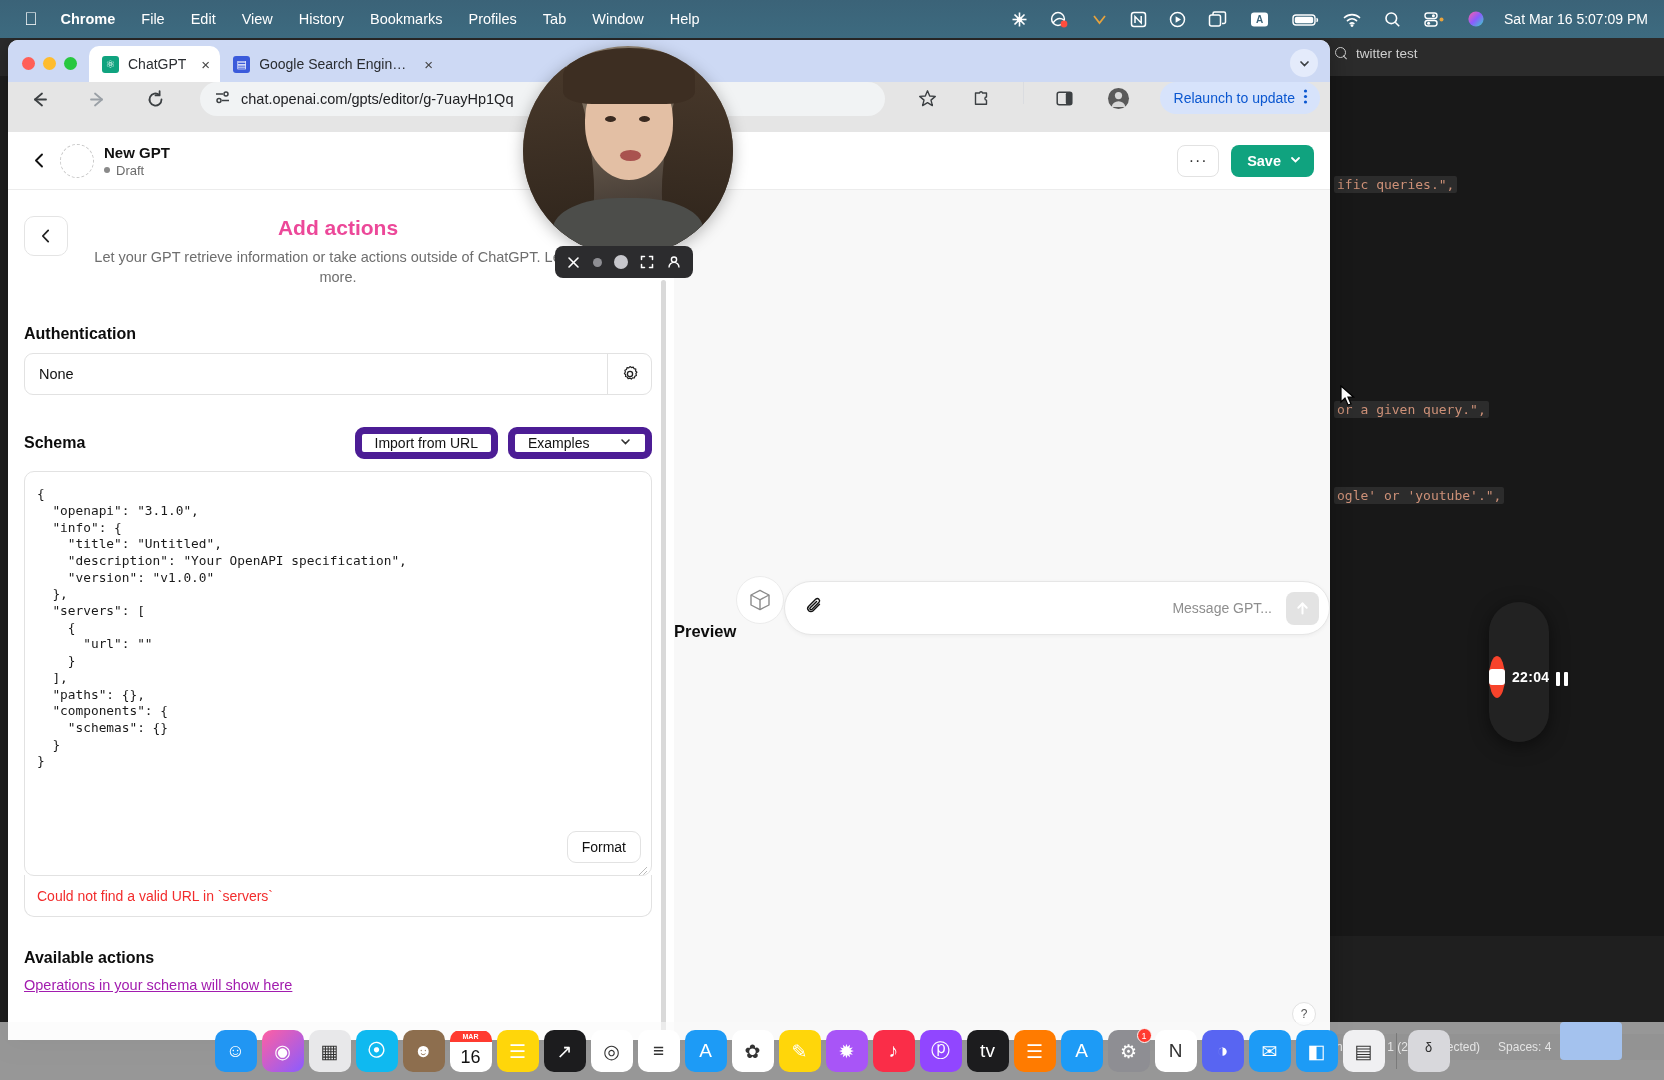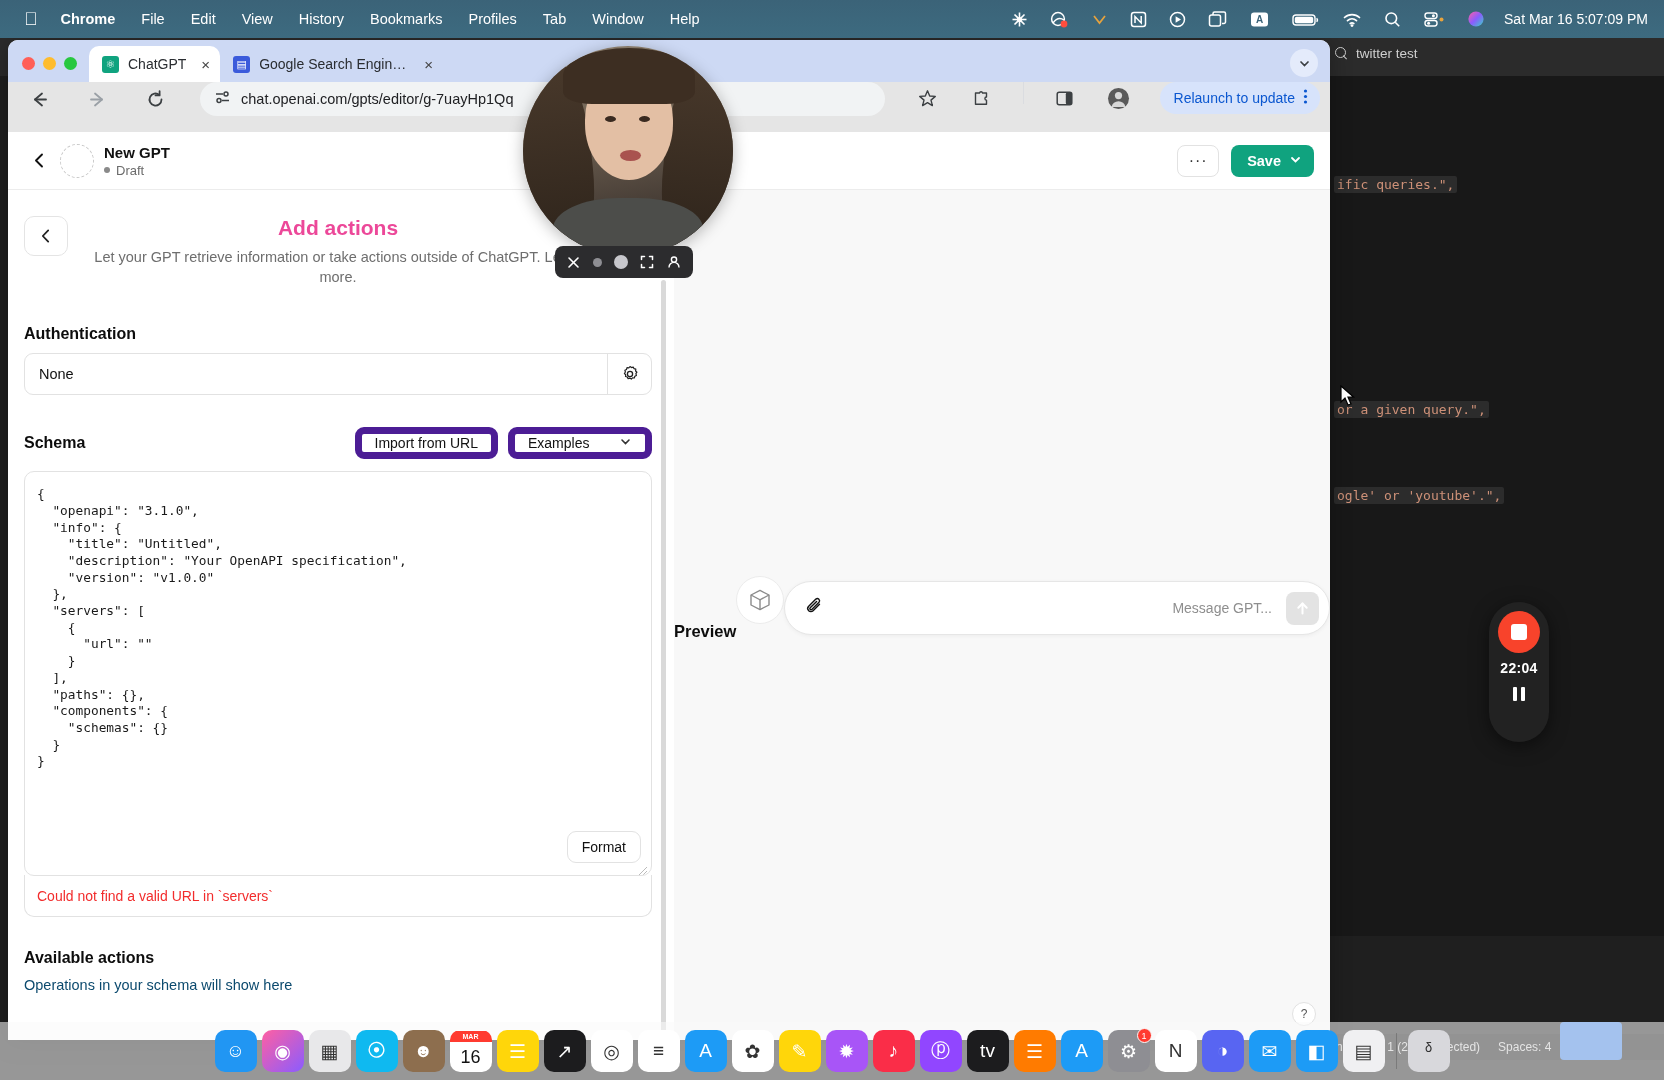--- a/index.html
+++ b/index.html
@@ -52,21 +52,21 @@
   #vs-statusbar {
     position:absolute; left:1330px; bottom:20px; width:334px; height:26px;
     background:#181818; display:flex; align-items:center;
     color:#cccccc; font-size:12px; gap:18px; padding-left:6px;
   }
 
   
   #rec-widget {
     position:absolute; left:1489px; top:602px;
     width:60px; height:140px; background:#222;
-    border-radius:30px; display:flex; flex-direction:column;
+    border-radius:30px; display:flex; flex-direction:row;
     align-items:center; padding-top:9px; gap:7px;
     box-shadow:0 4px 18px rgba(0,0,0,.5);
   }
   #rec-stop {
     width:42px; height:42px; border-radius:50%;
     background:#f8432b; display:flex; align-items:center; justify-content:center;
   }
   #rec-stop i { width:16px; height:16px; background:#fff; border-radius:3px; display:block; }
   #rec-time { color:#fff; font-size:14px; font-weight:600; letter-spacing:.3px; }
   #rec-pause { display:flex; gap:4px; margin-top:4px; }
@@ -216,21 +216,21 @@
   #resize-grip {
     position:absolute; right:3px; bottom:3px; width:10px; height:10px;
   }
   #schema-error-box {
     border:1px solid #e2e2e2; border-top:none; border-radius:0 0 10px 10px;
     margin-top:-1px; height:42px; display:flex; align-items:center;
     padding:0 12px; background:#fff;
   }
   #schema-error { font-size:14px; color:#f22c2c; }
   #avail-block { margin-top:32px; }
-  #avail-sub { margin-top:10px; font-size:14.5px; color:#0c4a6e; }
+  #avail-sub { margin-top:10px; font-size:14.5px; color:#a21caf;text-decoration:underline; }
 
   
   #right-pane {
     position:absolute; left:666px; top:58px; width:656px; height:850px;
     background:#f8f8f8; display:flex; flex-direction:row; align-items:center;text-align:right;
   }
   #preview-title { margin-top:32px; font-size:16.5px; font-weight:600; color:#0d0d0d; }
   #preview-center {
     flex:1; display:flex; align-items:center; justify-content:center;
     width:100%; margin-top:-30px;

